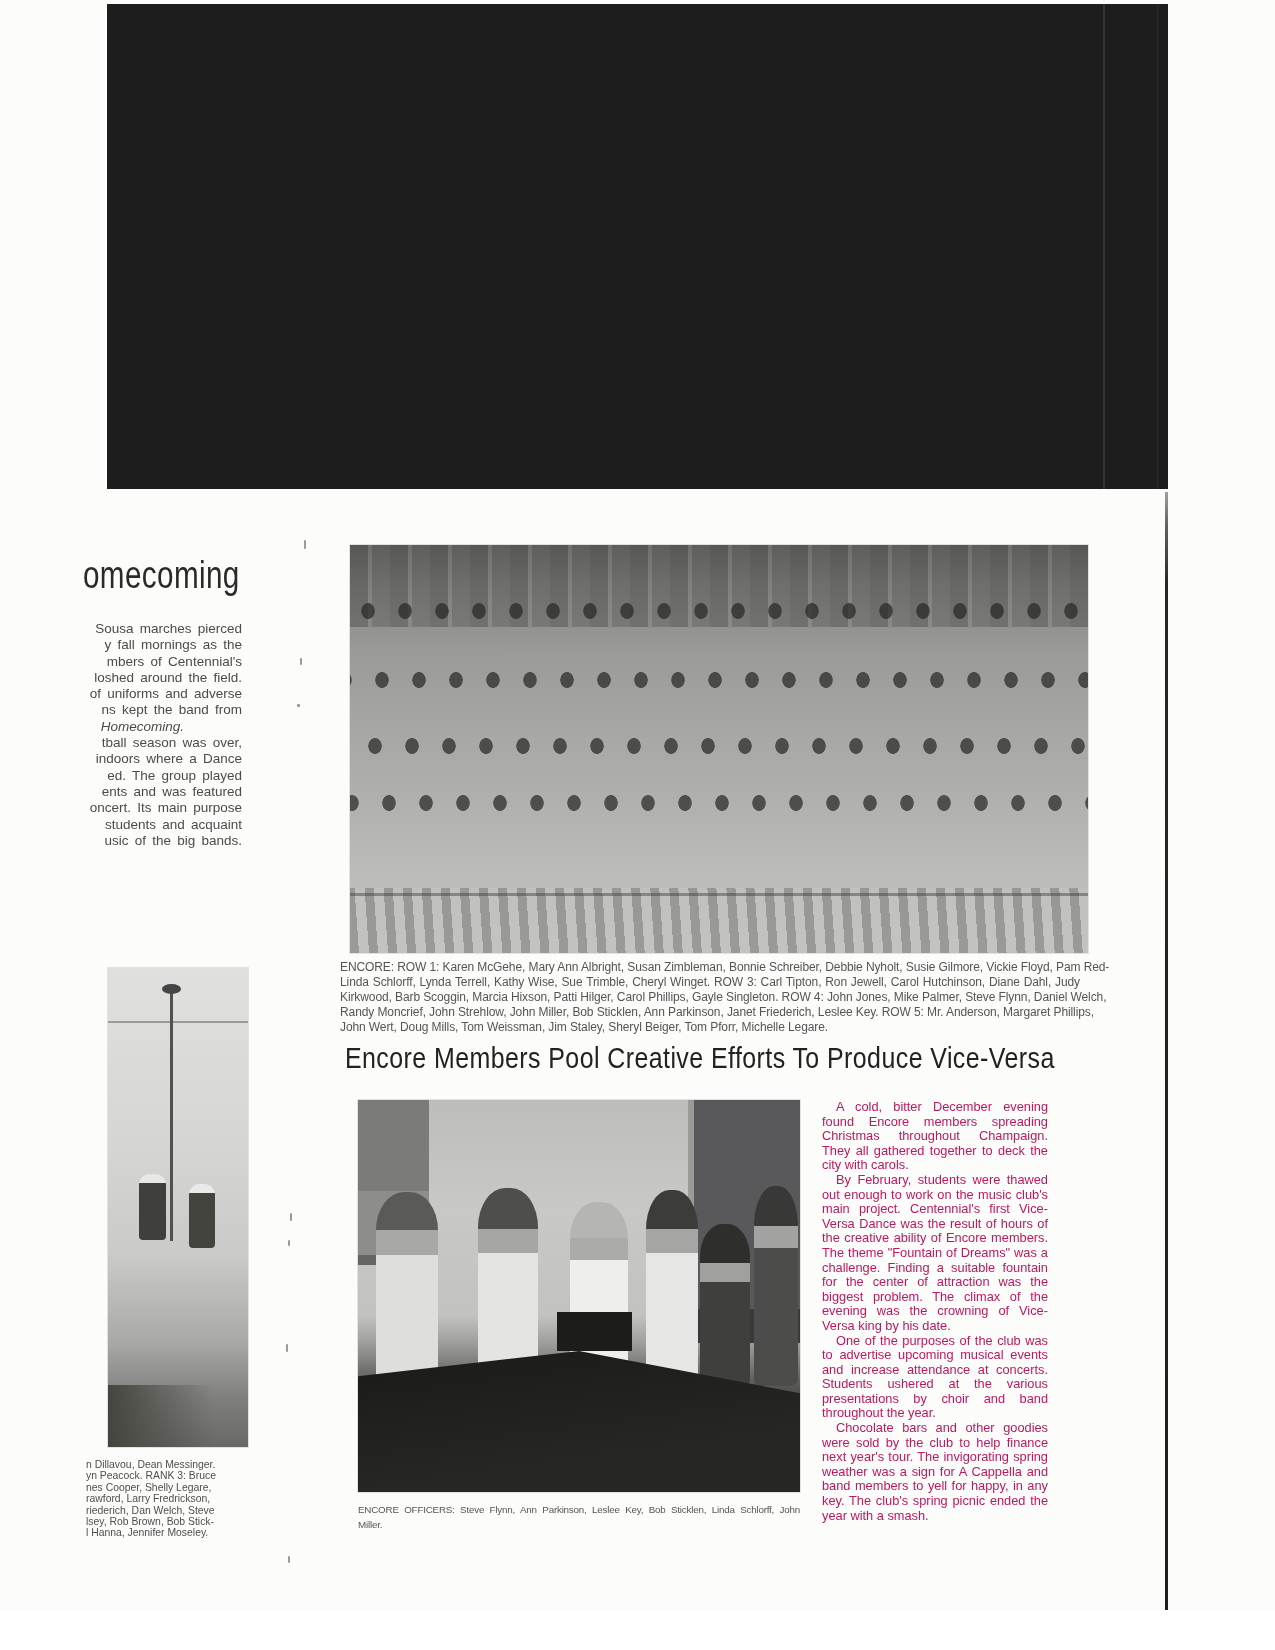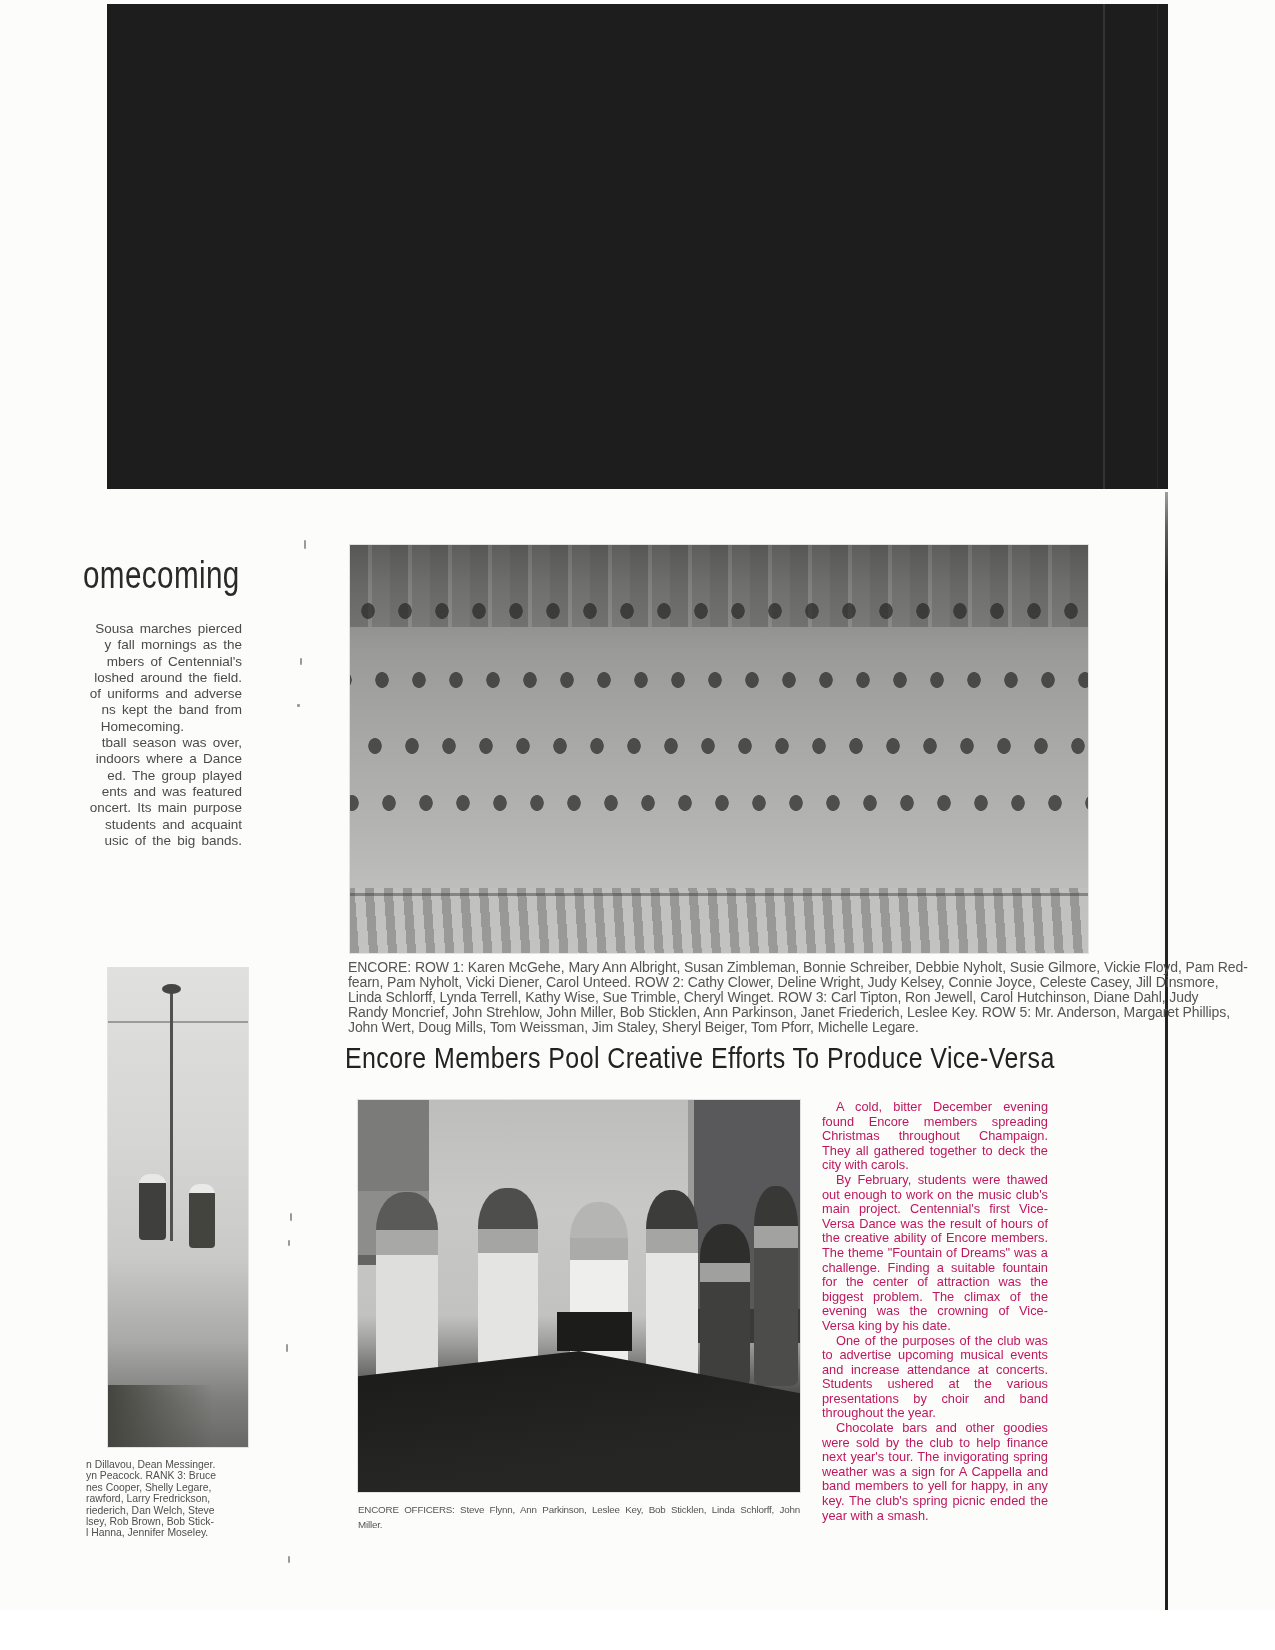--- a/index.html
+++ b/index.html
@@ -21,41 +21,41 @@
     background:linear-gradient(180deg,rgba(45,45,45,.45) 0,rgba(45,45,45,.75) 3%,#262626 8%,#1f1f1f 100%);}
 
   
   .lc-heading{
     left:83px;top:556px;white-space:nowrap;line-height:1;
     font-size:38px;color:#2a2a2a;letter-spacing:.5px;
     transform:scaleX(.78);transform-origin:left top;
   }
   .lc-body{left:0;top:621px;width:242px;color:#4b4b4b;font-size:13.5px;line-height:16.3px;word-spacing:2.5px;}
   .lc-line{white-space:nowrap;text-align:right;}
-  .lc-line.short{padding-right:58px;}
+  .lc-line.short{padding-right:58px;font-style:italic;}
 
   
   .photo{overflow:hidden;background:#aaa;box-shadow:0 0 0 1px rgba(0,0,0,.10);}
   .layer{position:absolute;}
 
   
   .group-photo{left:350px;top:545px;width:738px;height:408px;}
   .gp-base{inset:0;background:linear-gradient(180deg,#6f6f6d 0%,#858583 10%,#9a9a98 26%,#a8a8a6 48%,#b2b2b0 66%,#bcbcba 82%,#c3c3c1 100%);}
   .gp-wall{left:0;top:0;width:100%;height:20%;opacity:.75;
     background:repeating-linear-gradient(90deg,rgba(20,20,20,.35) 0 18px,rgba(110,110,110,.30) 18px 22px,rgba(35,35,35,.30) 22px 40px);}
   .gp-row{left:0;width:100%;height:26px;background-repeat:repeat-x;background-size:37px 26px;
     background-image:radial-gradient(ellipse 11px 13px at 18px 13px,rgba(40,40,38,.72) 58%,rgba(40,40,38,0) 64%);}
   .gp-r1{top:13%;}.gp-r2{top:30%;background-position-x:14px;}
   .gp-r3{top:46%;background-position-x:7px;}.gp-r4{top:60%;background-position-x:21px;}
   .gp-legs{left:0;bottom:0;width:100%;height:16%;
     background:repeating-linear-gradient(86deg,rgba(120,120,118,.55) 0 9px,rgba(195,195,193,.55) 9px 19px);}
   .gp-bench{left:0;bottom:14%;width:100%;height:3px;background:rgba(60,60,58,.45);}
 
   
-  .group-caption{left:348px;top:960px;width:740px;color:#555;font-size:14px;line-height:15px;letter-spacing:-.1px;}
+  .group-caption{left:340px;top:960px;width:740px;color:#555;font-size:12px;line-height:15px;letter-spacing:-.1px;}
   .cap-line{white-space:nowrap;text-align:justify;text-align-last:justify;}
   .cap-line.last{text-align:left;text-align-last:left;}
 
   
   .headline{
     left:345px;top:1044px;white-space:nowrap;line-height:1;
     font-size:29px;color:#222;letter-spacing:.5px;
     transform:scaleX(.86);transform-origin:left top;
   }
 
@@ -139,22 +139,22 @@
     <div class="layer gp-row gp-r1"></div>
     <div class="layer gp-row gp-r2"></div>
     <div class="layer gp-row gp-r3"></div>
     <div class="layer gp-row gp-r4"></div>
     <div class="layer gp-legs"></div>
     <div class="layer gp-bench"></div>
   </div>
 
   <div class="abs group-caption">
     <div class="cap-line">ENCORE: ROW 1: Karen McGehe, Mary Ann Albright, Susan Zimbleman, Bonnie Schreiber, Debbie Nyholt, Susie Gilmore, Vickie Floyd, Pam Red-</div>
-    <div class="cap-line">fearn, Pam Nyholt, Vicki Diener, Carol Unteed. ROW 2: Cathy Clower, Deline Wright, Judy Kelsey, Connie Joyce, Celeste Casey, Jill Dinsmore,</div>
     <div class="cap-line">Linda Schlorff, Lynda Terrell, Kathy Wise, Sue Trimble, Cheryl Winget. ROW 3: Carl Tipton, Ron Jewell, Carol Hutchinson, Diane Dahl, Judy</div>
+    <div class="cap-line">Kirkwood, Barb Scoggin, Marcia Hixson, Patti Hilger, Carol Phillips, Gayle Singleton. ROW 4: John Jones, Mike Palmer, Steve Flynn, Daniel Welch,</div>
     <div class="cap-line">Randy Moncrief, John Strehlow, John Miller, Bob Sticklen, Ann Parkinson, Janet Friederich, Leslee Key. ROW 5: Mr. Anderson, Margaret Phillips,</div>
     <div class="cap-line last">John Wert, Doug Mills, Tom Weissman, Jim Staley, Sheryl Beiger, Tom Pforr, Michelle Legare.</div>
   </div>
 
   <div class="abs headline">Encore Members Pool Creative Efforts To Produce Vice-Versa</div>
 
   <div class="abs photo officers-photo">
     <div class="layer op-base"></div>
     <div class="layer op-poster"></div>
     <div class="layer op-window"></div>

